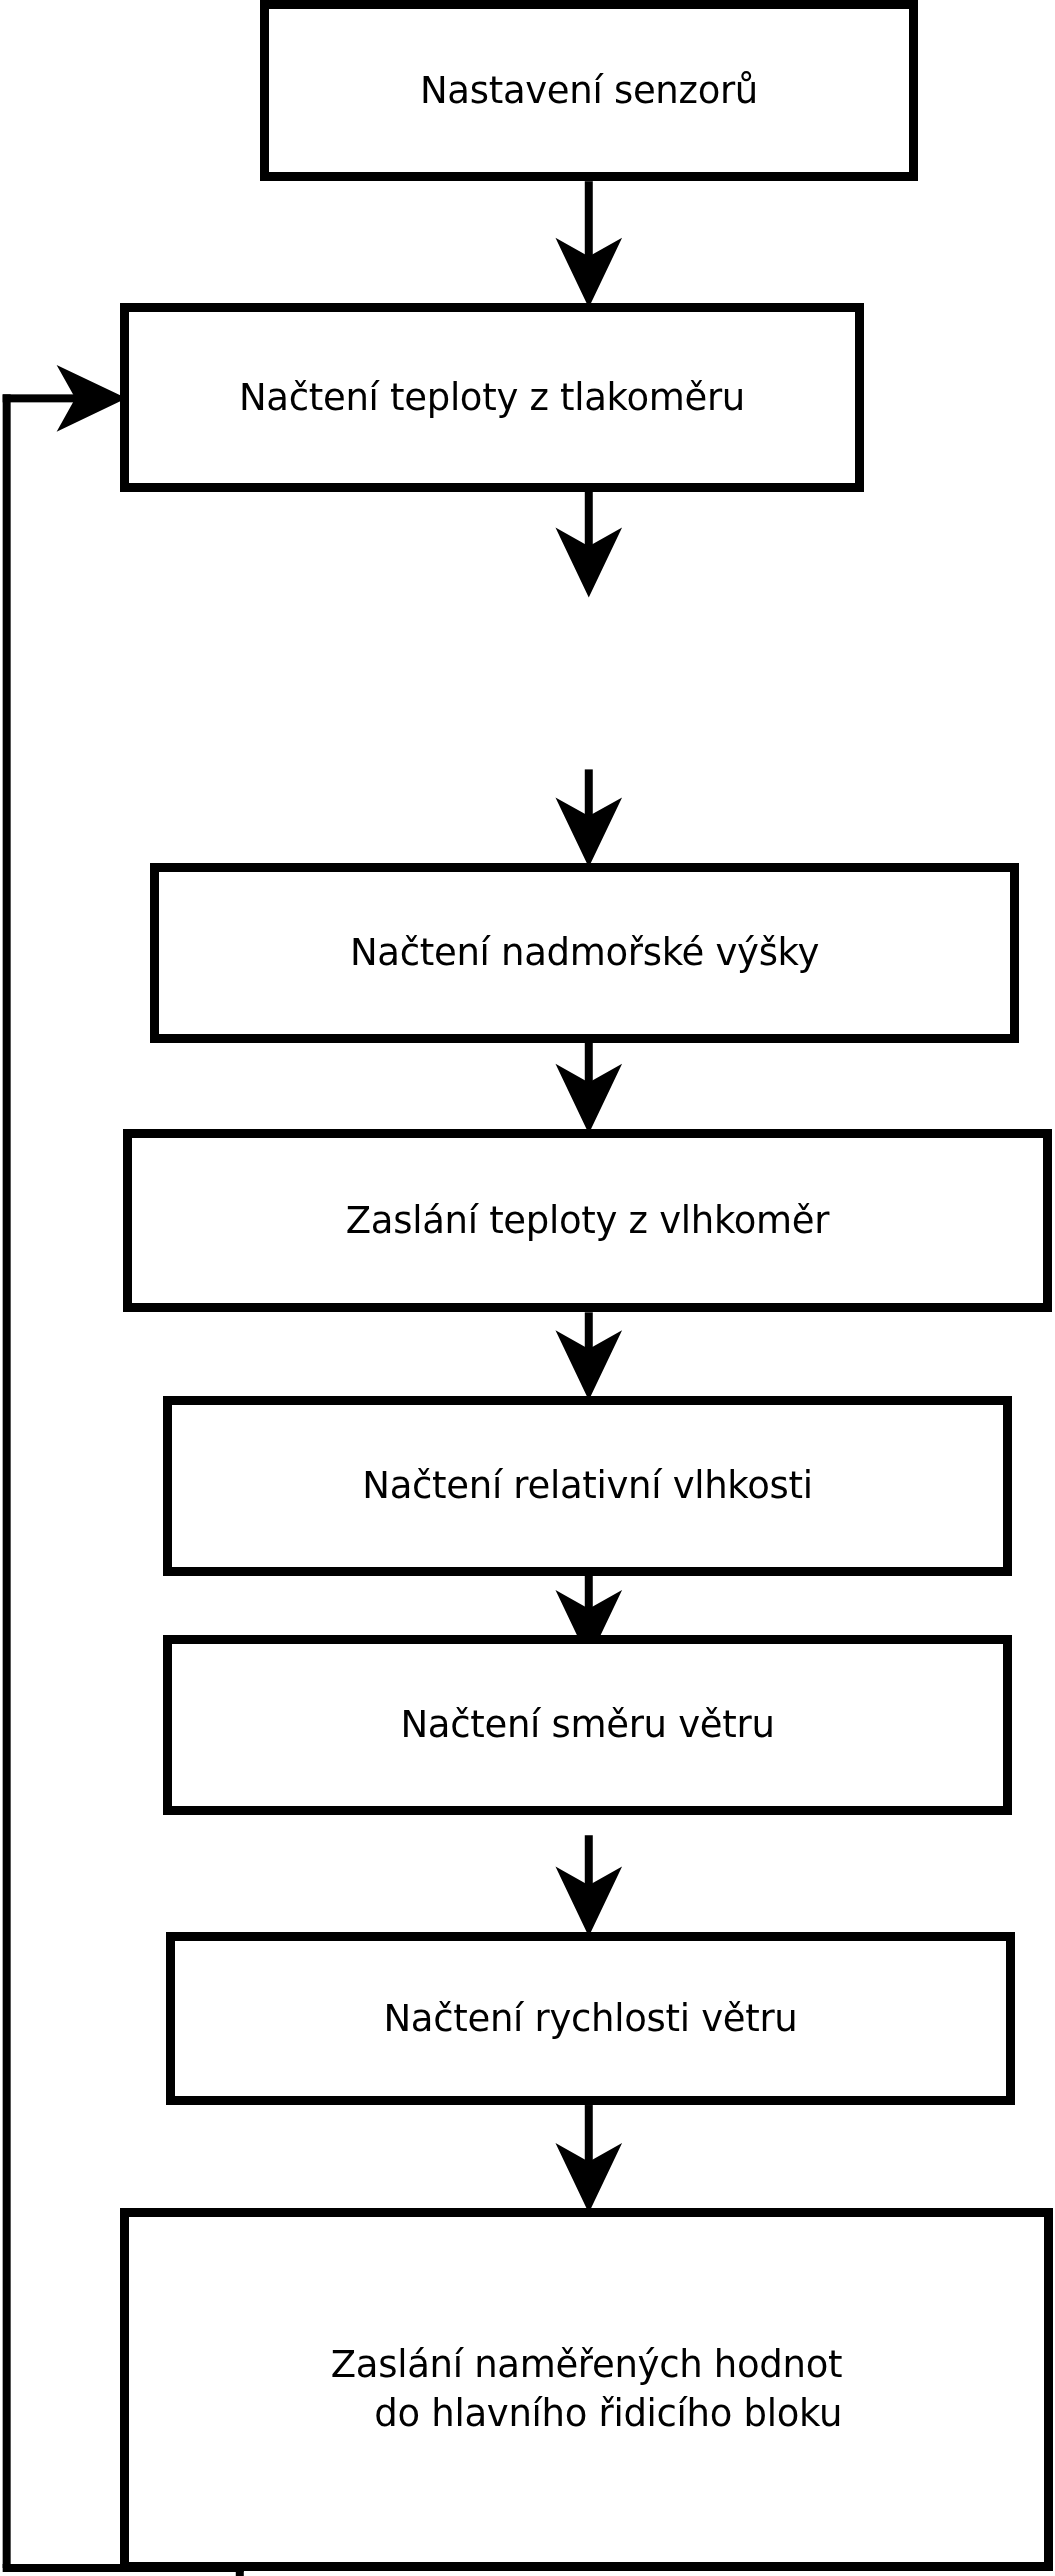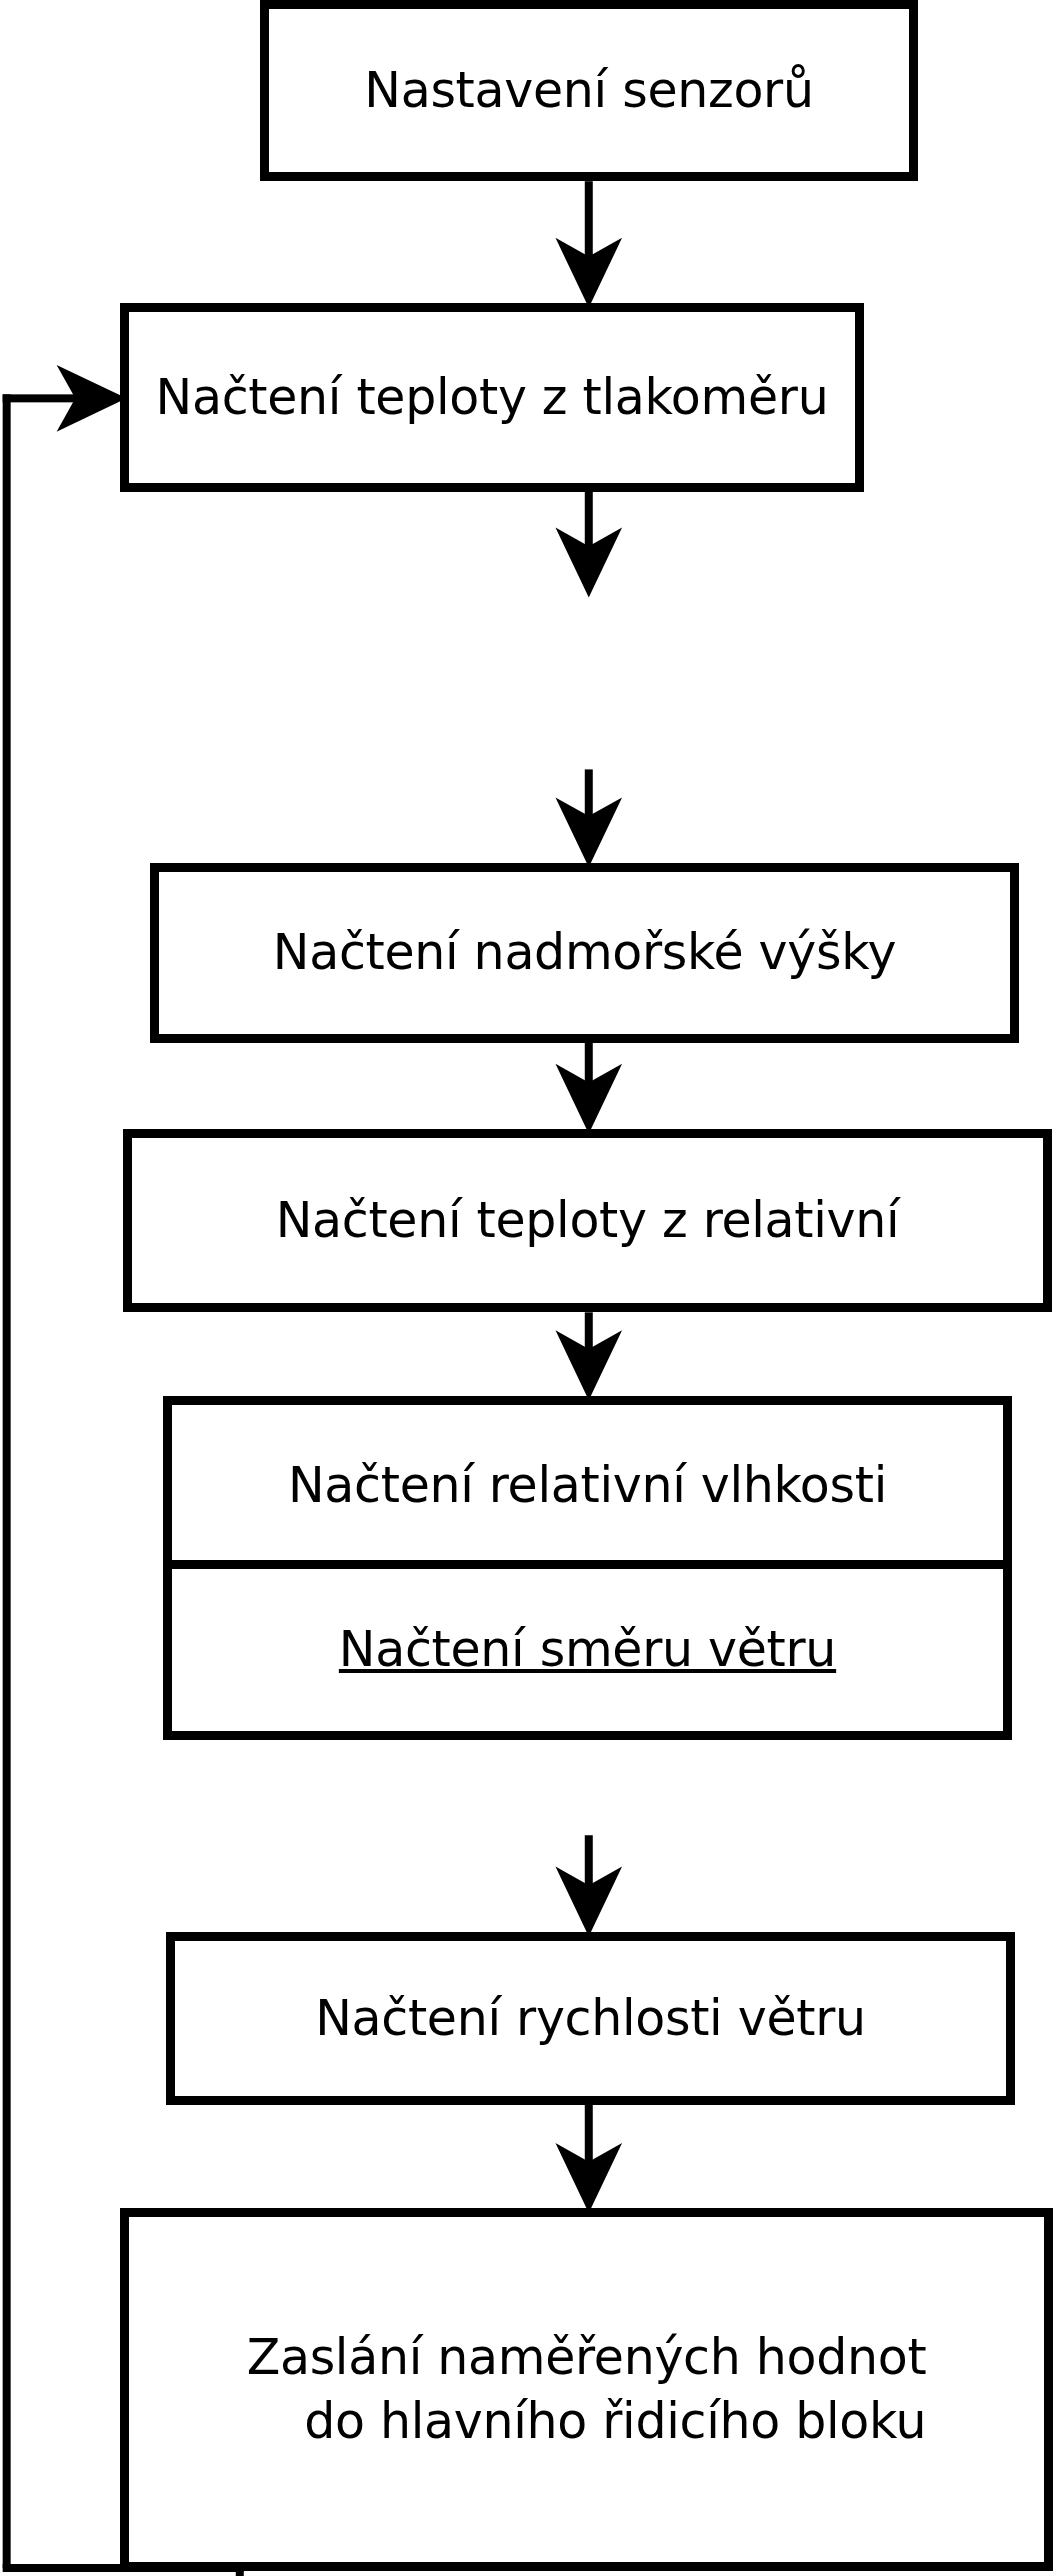--- a/index.html
+++ b/index.html
@@ -31,21 +31,21 @@
     box-sizing: border-box;
     background: #ffffff;
     border: 9.3px solid #000000;
     display: flex;
     align-items: center;
     justify-content: center;
     text-align: center;
   }
   .node-label {
     font-family: "DejaVu Sans", sans-serif;
-    font-size: 49px;
+    font-size: 37px;
     line-height: 1.22;
     color: #000000;
     letter-spacing: -0.3px;
     white-space: pre-line;
     padding: 0 12px;
   }
   .node-label.two-line {
     line-height: 1.30;
     text-align: right;
   }
@@ -119,28 +119,28 @@
   <div class="node-box" style="left:120px; top:303px; width:744px; height:189px;">
     <span class="node-label">Načtení teploty z tlakoměru</span>
   </div>
 
 
   <div class="node-box" style="left:150px; top:863px; width:869px; height:180px;">
     <span class="node-label">Načtení nadmořské výšky</span>
   </div>
 
   <div class="node-box" style="left:123px; top:1129px; width:929px; height:183px;">
-    <span class="node-label">Načtení teploty z relativní</span>
+    <span class="node-label">Zaslání teploty z vlhkoměr</span>
   </div>
 
   <div class="node-box" style="left:163px; top:1396px; width:849px; height:180px;">
     <span class="node-label">Načtení relativní vlhkosti</span>
   </div>
 
-  <div class="node-box" style="left:163px; top:1560px; width:849px; height:180px;text-decoration:underline;">
+  <div class="node-box" style="left:163px; top:1635px; width:849px; height:180px;">
     <span class="node-label">Načtení směru větru</span>
   </div>
 
   <div class="node-box" style="left:166px; top:1932px; width:849px; height:173px;">
     <span class="node-label">Načtení rychlosti větru</span>
   </div>
 
   <div class="node-box" style="left:120px; top:2208px; width:933px; height:363px;">
     <span class="node-label two-line">Zaslání naměřených hodnot
 do hlavního řidicího bloku</span>

